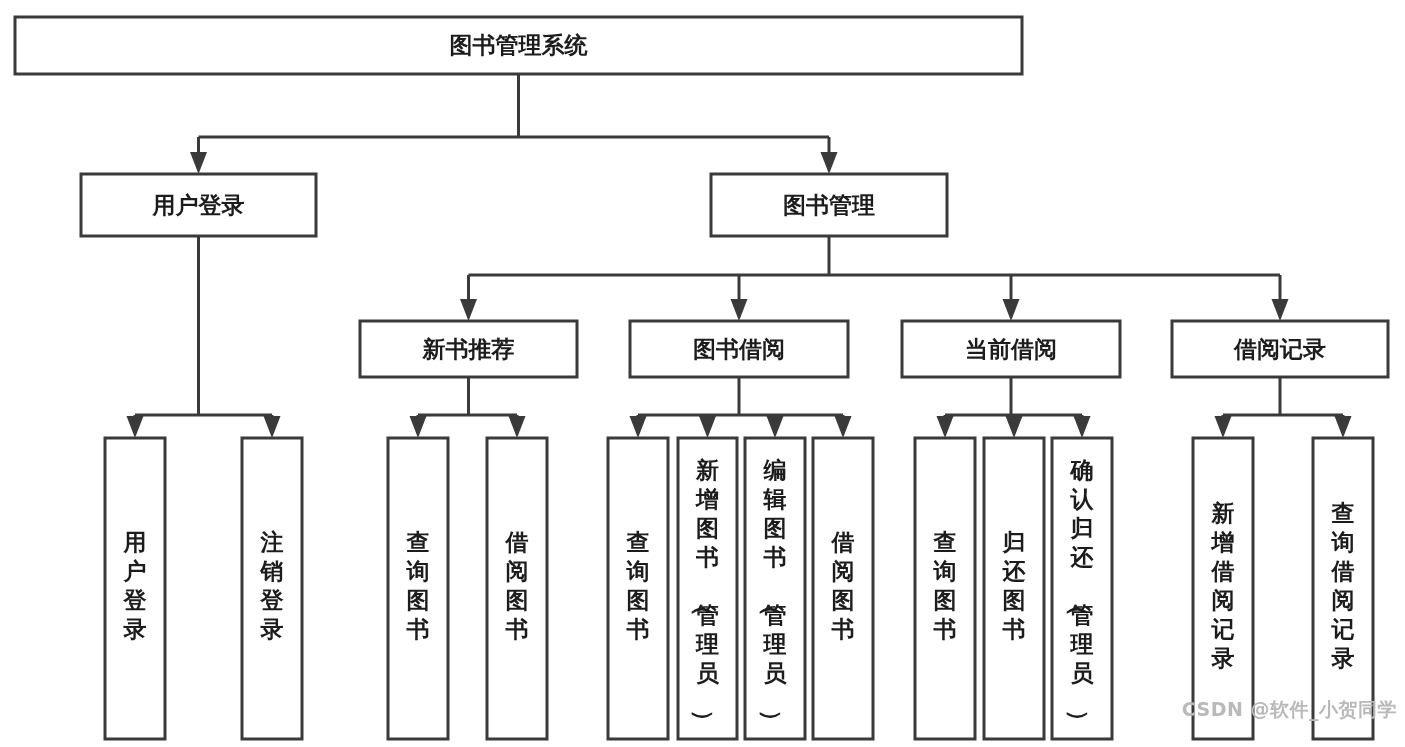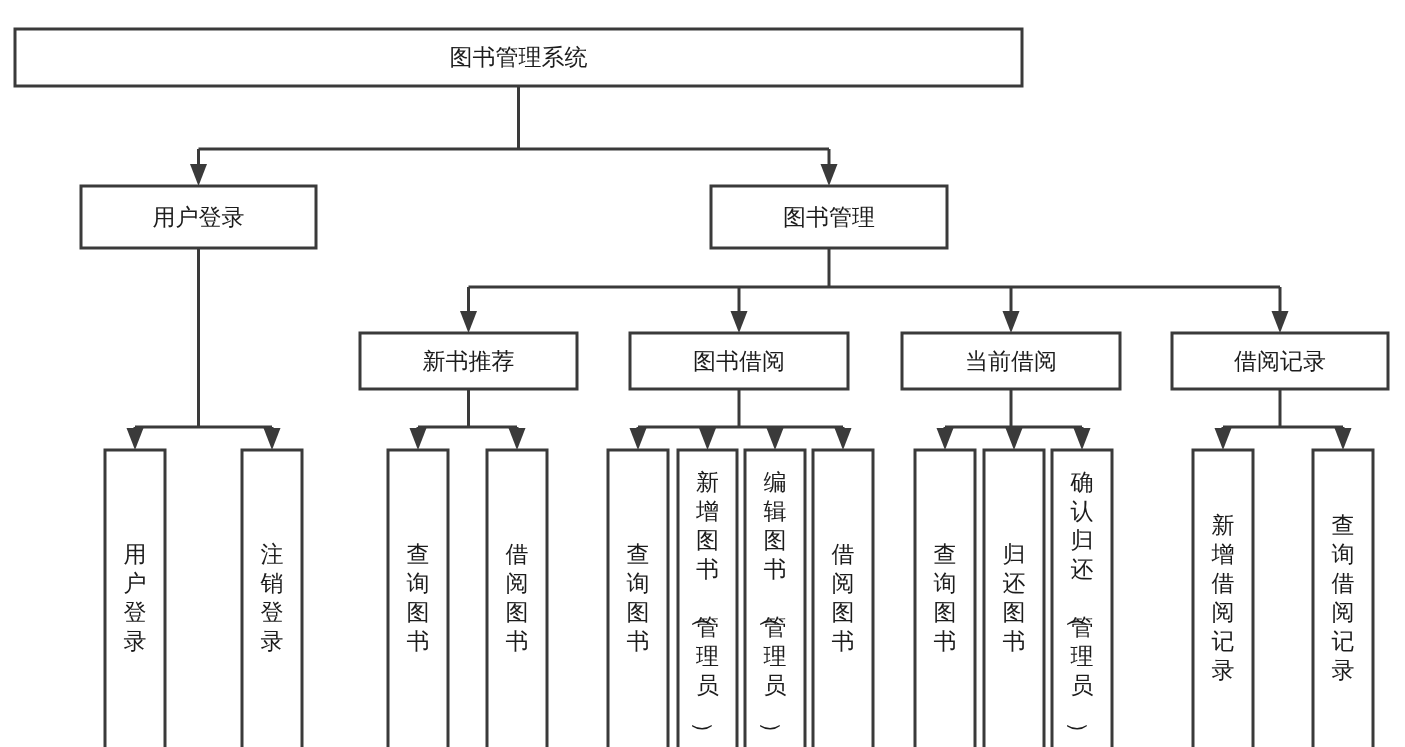--- a/index.html
+++ b/index.html
@@ -11,23 +11,24 @@
   body {
     width: 1405px;
     height: 747px;
     position: relative;
     overflow: hidden;
     font-family: "DejaVu Sans", "Liberation Sans", sans-serif;
   }
   #diagram-root {
     position: absolute;
     left: 0;
-    top: 16px;
+    top: 4px;
     width: 1405px;
     height: 723px;
+    font-weight: bold;
   }
   svg#tree-svg {
     display: block;
     width: 1405px;
     height: 747px;
     background: #ffffff;
   }
   .node-box {
     fill: #ffffff;
     stroke: #3a3a3a;
@@ -203,13 +204,14 @@
         <g>
           <rect class="node-box" x="1193" y="434" width="60" height="301"></rect>
           <text class="node-label-v" x="1223" y="517"><tspan x="1223" dy="0">新</tspan><tspan x="1223" dy="29">增</tspan><tspan x="1223" dy="29">借</tspan><tspan x="1223" dy="29">阅</tspan><tspan x="1223" dy="29">记</tspan><tspan x="1223" dy="29">录</tspan></text>
         </g>
         <g>
           <rect class="node-box" x="1313" y="434" width="60" height="301"></rect>
           <text class="node-label-v" x="1343" y="517"><tspan x="1343" dy="0">查</tspan><tspan x="1343" dy="29">询</tspan><tspan x="1343" dy="29">借</tspan><tspan x="1343" dy="29">阅</tspan><tspan x="1343" dy="29">记</tspan><tspan x="1343" dy="29">录</tspan></text>
         </g>
       </g>
   </svg>
+  <div class="watermark">CSDN @软件_小贺同学</div>
 </div>
 
 </body></html>

